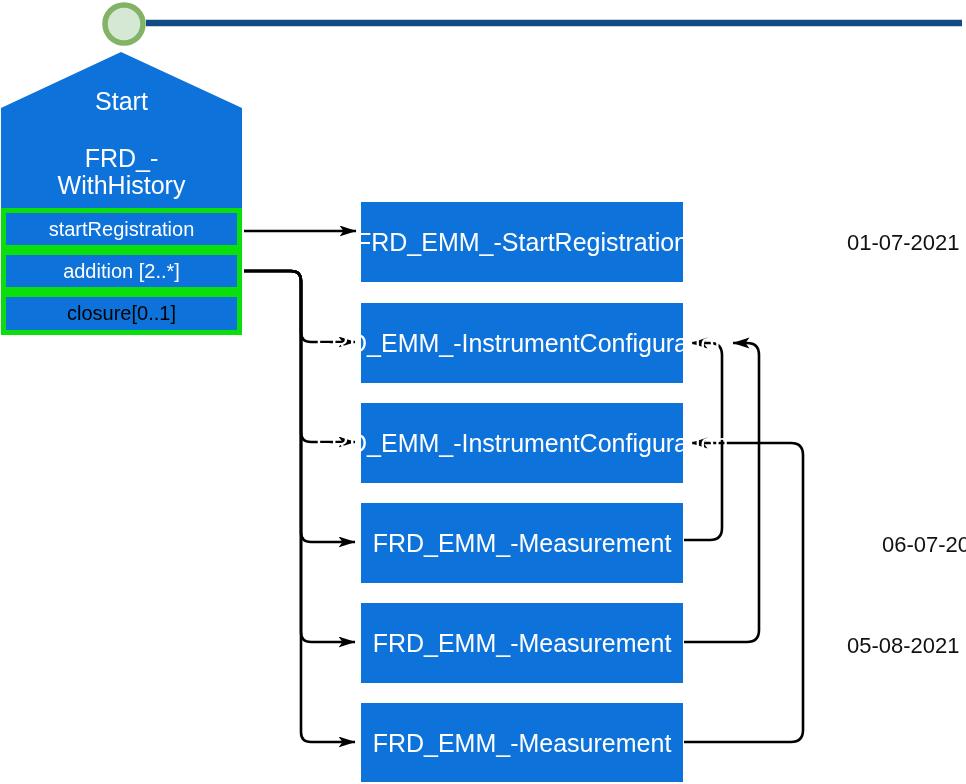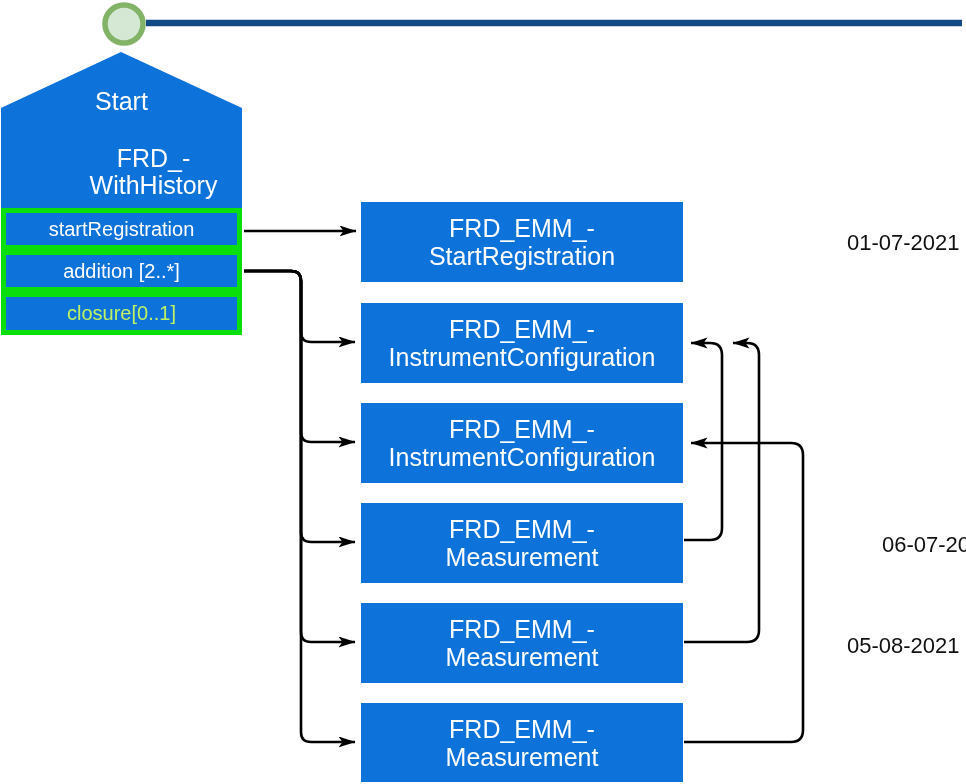--- a/index.html
+++ b/index.html
@@ -13,40 +13,40 @@
   }
   .canvas svg{position:absolute;left:0;top:0;}
 
   
   .start-title{
     position:absolute;left:1px;top:87px;width:241px;
     text-align:center;color:#ffffff;font-size:25px;
   }
   .start-typename{
     position:absolute;left:1px;top:145px;width:241px;
-    text-align:center;color:#ffffff;font-size:25px;line-height:27px;margin-left:32px;
+    text-align:center;color:#ffffff;font-size:25px;line-height:27px;
   }
 
   
   .op-row{
     position:absolute;left:1px;width:241px;height:42px;
     background:#0d72d9;border:5px solid #0bdf0b;
     box-sizing:border-box;
     display:flex;align-items:center;justify-content:center;
     color:#ffffff;font-size:20px;white-space:nowrap;
   }
   .op-row.r0{top:208px;}
   .op-row.r1{top:250px;}
-  .op-row.r2{top:292px;height:43px;color:#bef264;}
+  .op-row.r2{top:292px;height:43px;color:#000000;}
 
   
   .event-box{
     position:absolute;left:361px;width:322px;height:80px;
     background:#0d72d9;
-    display:flex;flex-direction:column;align-items:center;justify-content:center;
+    display:flex;flex-direction:row;align-items:center;justify-content:center;
     color:#ffffff;font-size:25px;line-height:28px;text-align:center;
   }
   .event-box.b0{top:202px;}
   .event-box.b1{top:303px;}
   .event-box.b2{top:403px;}
   .event-box.b3{top:503px;}
   .event-box.b4{top:603px;}
   .event-box.b5{top:703px;height:79px;}
 
   

